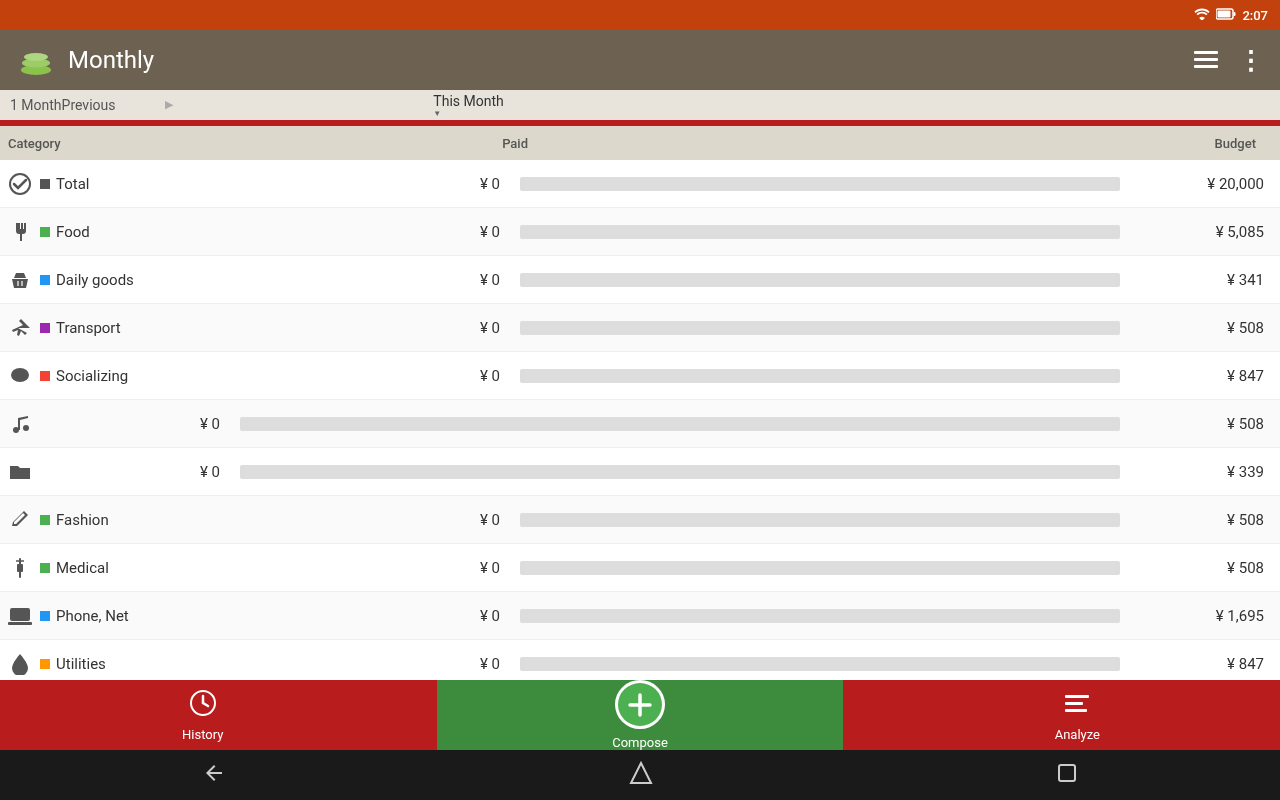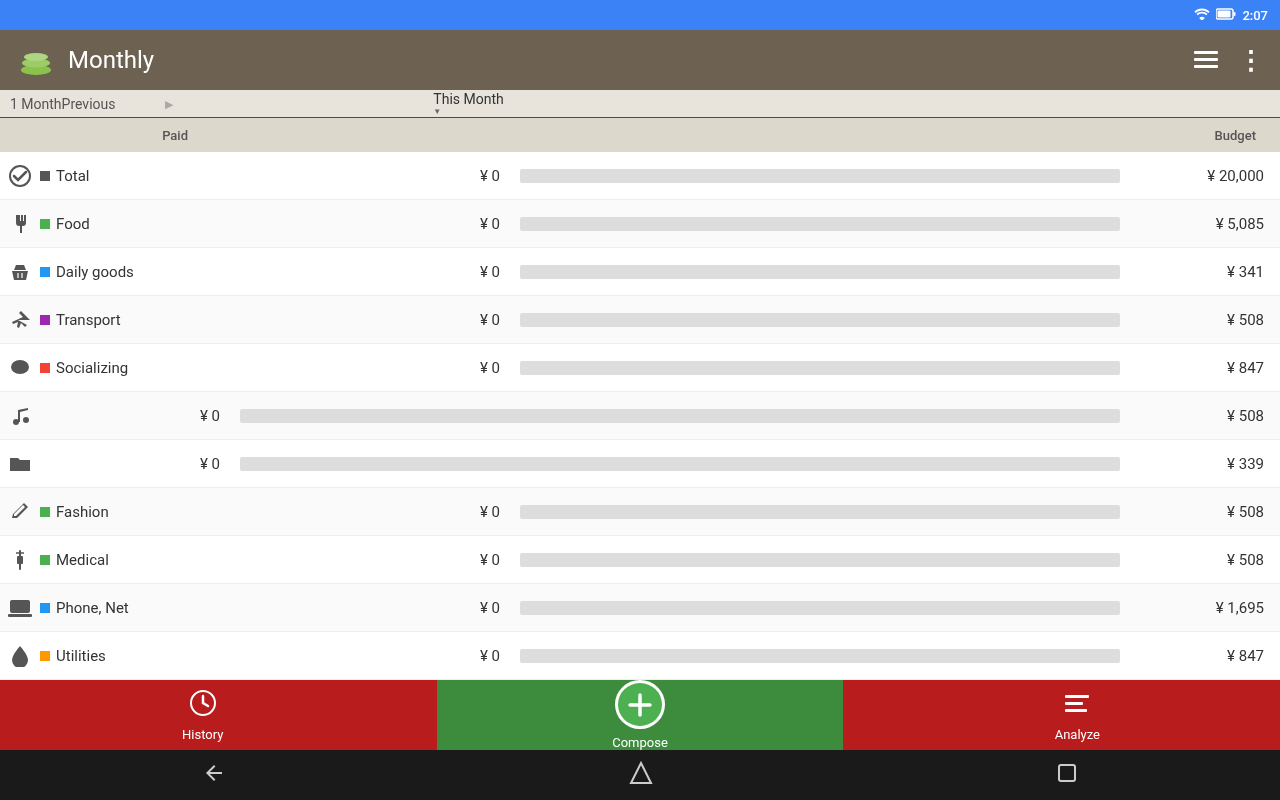--- a/index.html
+++ b/index.html
@@ -7,21 +7,21 @@
       width: 1280px;
       height: 800px;
       font-family: 'Roboto', Arial, sans-serif;
       background: #f5f5f5;
       overflow: hidden;
     }
 
     
     .status-bar {
       height: 30px;
-      background: #3b82f6;
+      background: #c2410c;
       display: flex;
       align-items: center;
       justify-content: flex-end;
       padding: 0 12px;
       gap: 8px;
     }
     .status-bar-icons {
       display: flex;
       align-items: center;
       gap: 6px;
@@ -59,25 +59,25 @@
     .icon-btn {
       cursor: pointer;
       color: white;
       font-size: 22px;
       display: flex;
       align-items: center;
     }
 
     
     .nav-row {
-      height: 28px;
+      height: 36px;
       background: #e8e4dc;
       display: flex;
       align-items: center;
-      border-bottom: 1px solid #b91c1c;
+      border-bottom: 6px solid #b91c1c;
       position: relative;
     }
     .nav-prev {
       flex: 1;
       padding-left: 10px;
       font-size: 14px;
       color: #555;
       cursor: pointer;
     }
     .nav-current {
@@ -287,20 +287,21 @@
 
   <div style="position:absolute; left:165px; top:8px; color:#aaa; font-size:11px;">▶</div>
   <div class="nav-current">
     <span style="font-size:14px; color:#333;">This Month</span>
     <span style="font-size:8px; color:#666;">▼</span>
   </div>
   <div class="nav-next"></div>
 </div>
 
 <div class="table-header">
+  <div class="col-category">Category</div>
   <div class="col-paid">Paid</div>
   <div class="col-bar"></div>
   <div class="col-budget">Budget</div>
 </div>
 
 <div class="table-body" id="table-body">
 <div class="table-row">
       <div class="row-icon">
         <svg width="22" height="22" viewBox="0 0 22 22" fill="#555">
           <circle cx="11" cy="11" r="10" stroke="#555" stroke-width="2" fill="none"></circle>

